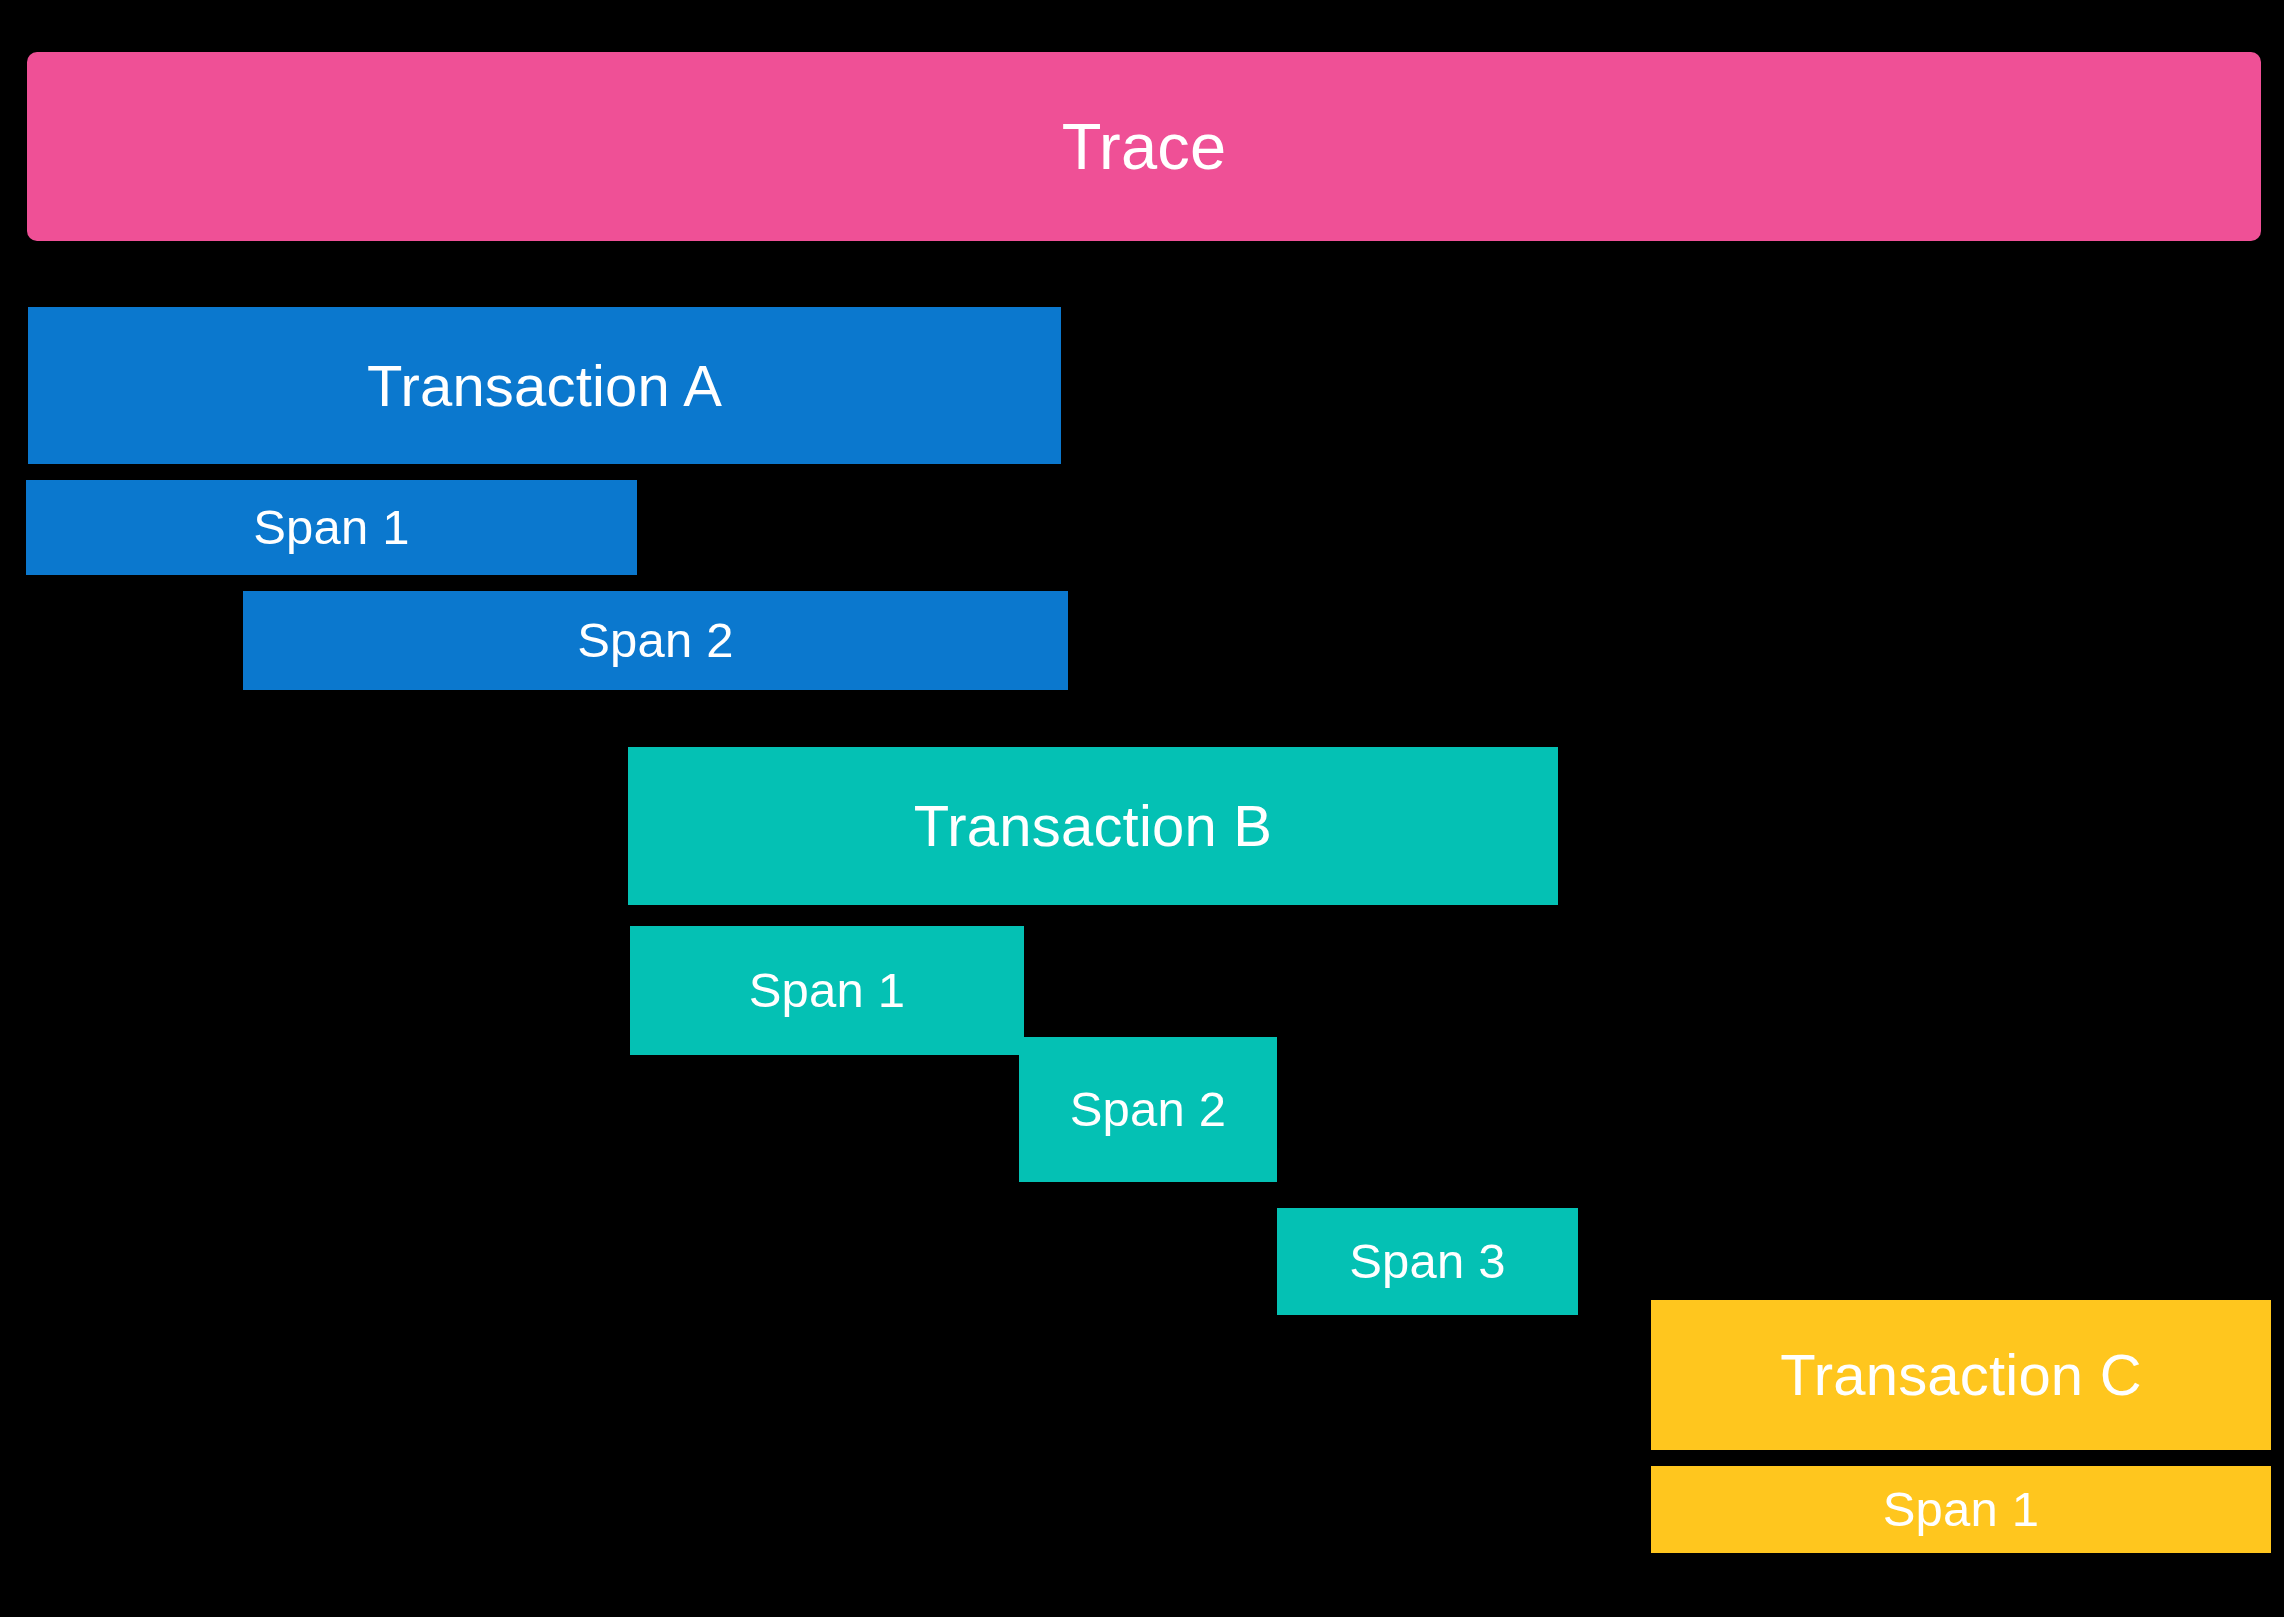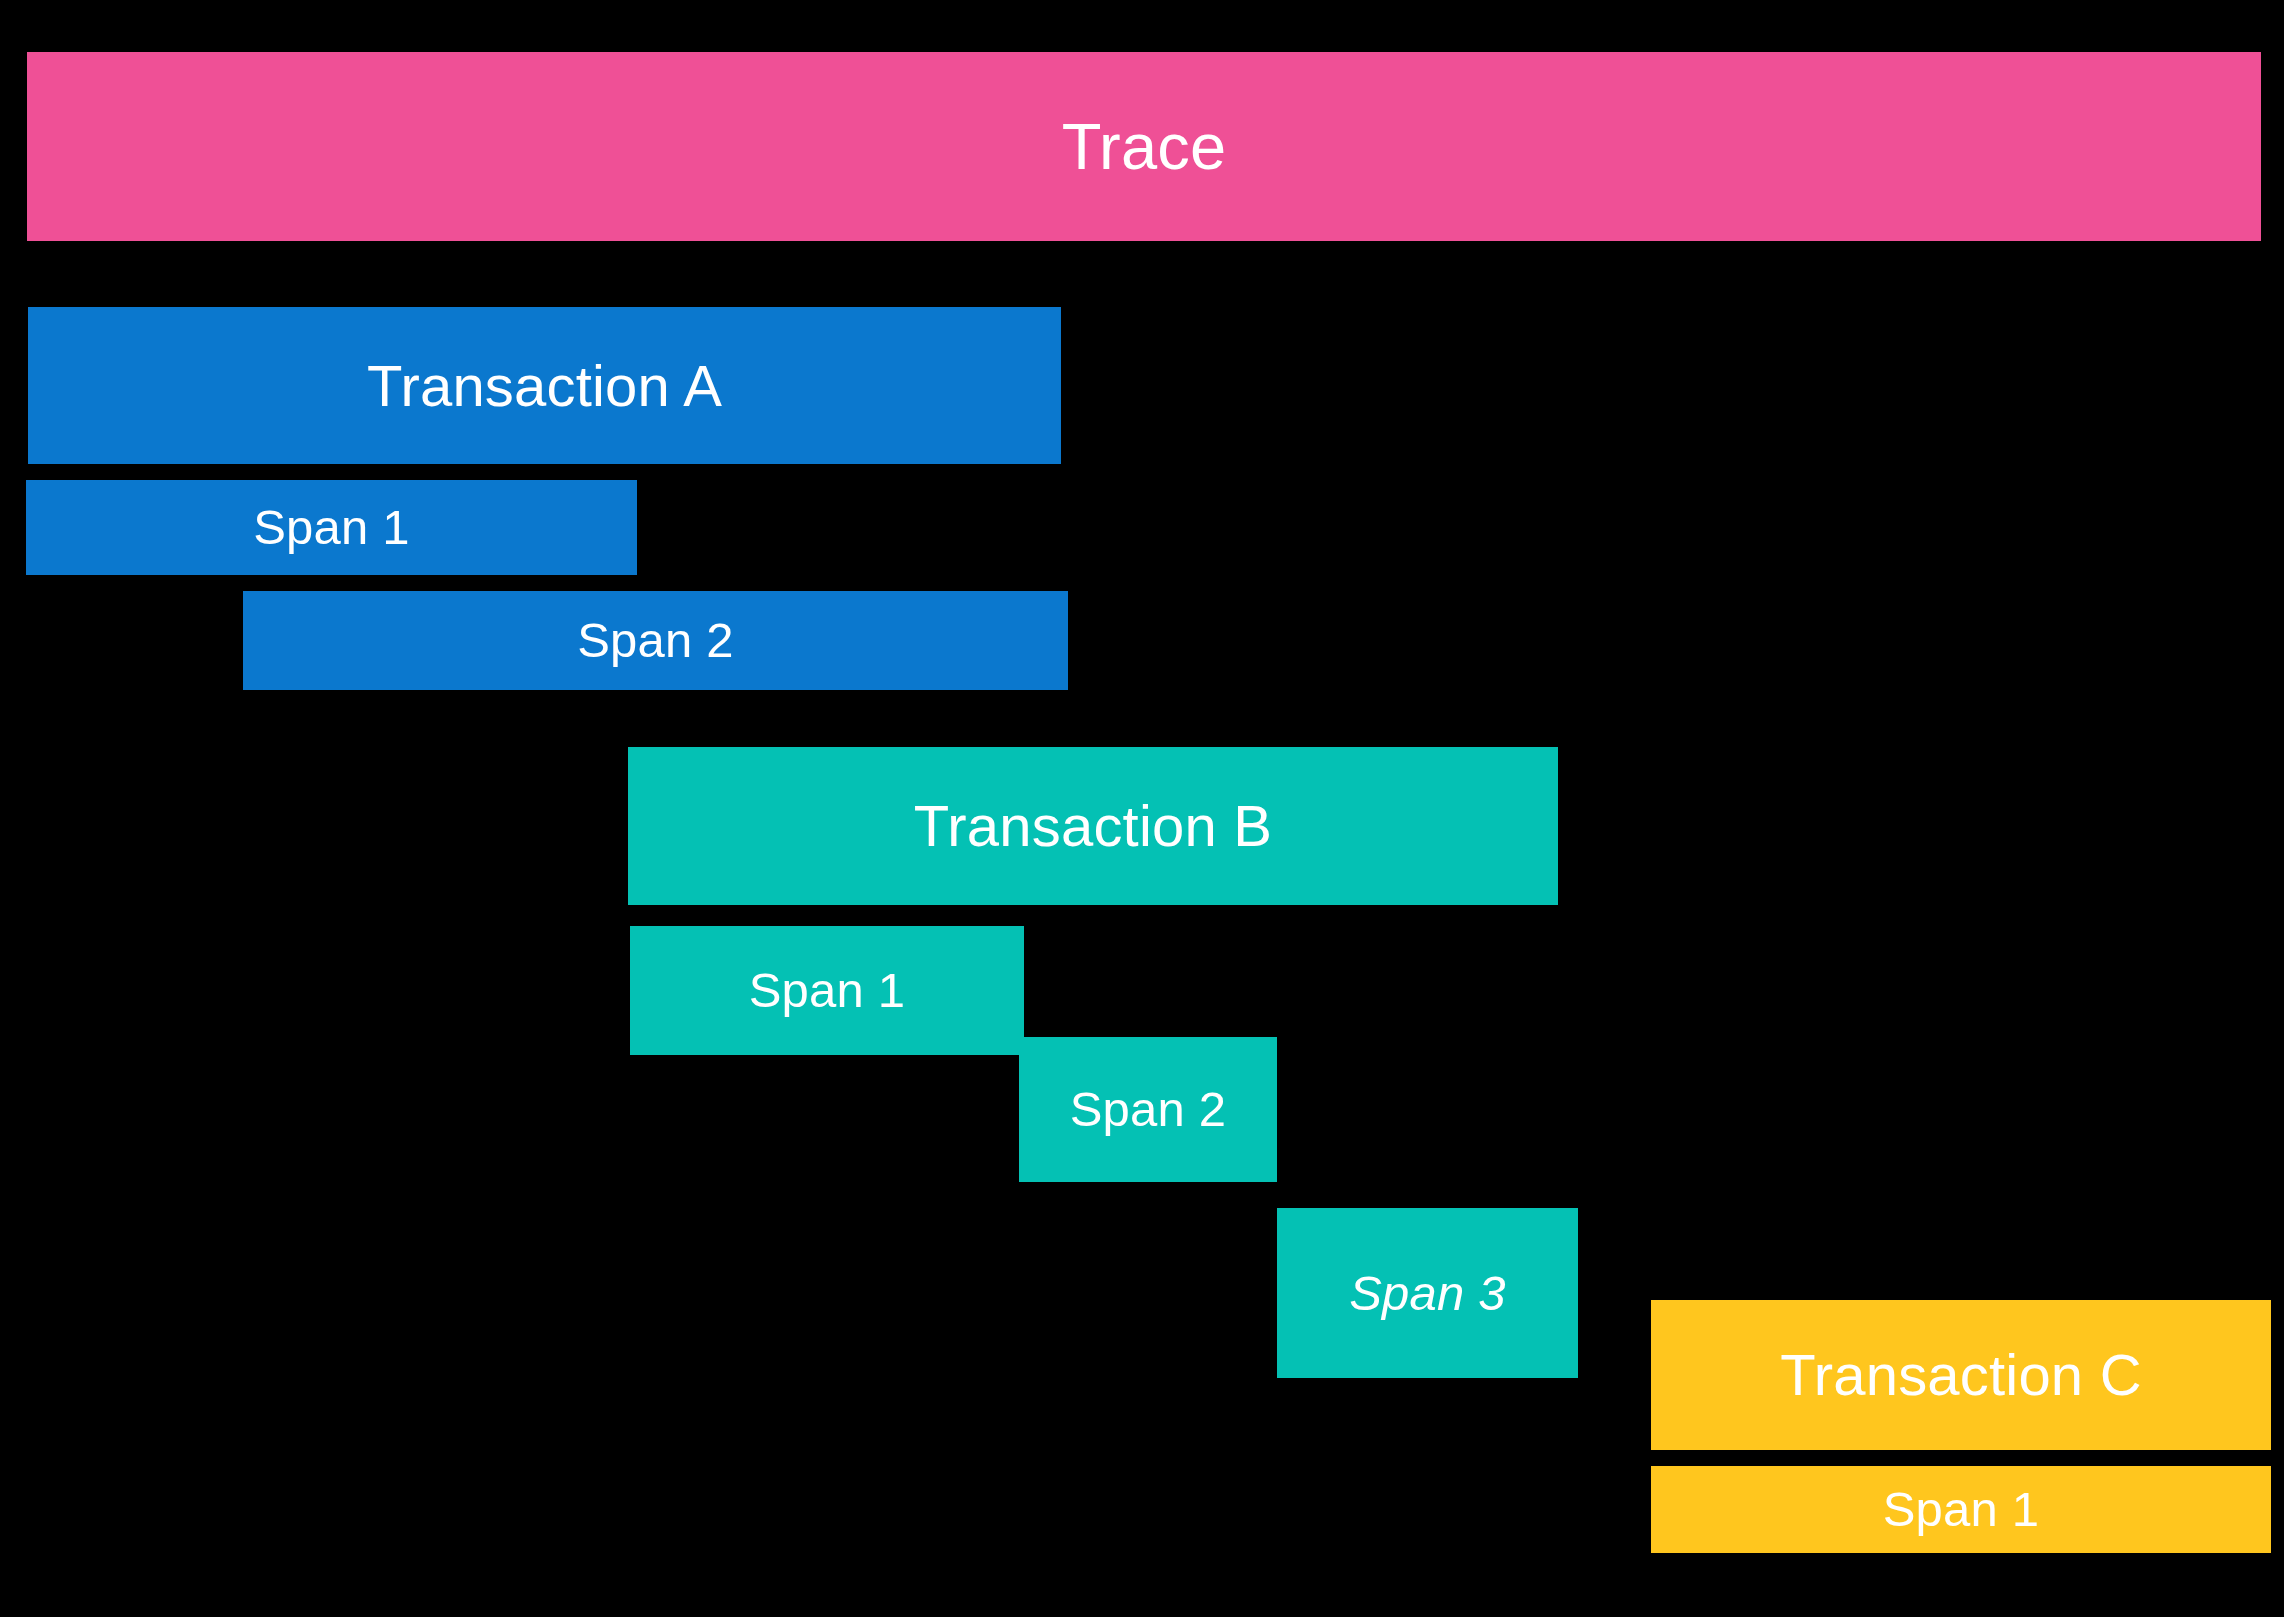--- a/index.html
+++ b/index.html
@@ -33,20 +33,21 @@
     color: #ffffff;
     letter-spacing: 0.2px;
   }
   
   #bar-trace {
     left: 27px;
     top: 52px;
     width: 2234px;
     height: 189px;
     background: #ef5096;
+    border-radius: 10px;
   }
   #bar-trace .bar-label { font-size: 65px; }
 
   
   #bar-tx-a {
     left: 28px;
     top: 307px;
     width: 1033px;
     height: 157px;
     background: #0b78ce;
@@ -96,23 +97,22 @@
     width: 258px;
     height: 145px;
     background: #04c1b4;
   }
   #bar-tx-b-span-2 .bar-label { font-size: 49px; }
 
   #bar-tx-b-span-3 {
     left: 1277px;
     top: 1208px;
     width: 301px;
-    height: 170px;
+    height: 107px;
     background: #04c1b4;
-    font-style: italic;
   }
   #bar-tx-b-span-3 .bar-label { font-size: 49px; }
 
   
   #bar-tx-c {
     left: 1651px;
     top: 1300px;
     width: 620px;
     height: 150px;
     background: #ffc61e;

